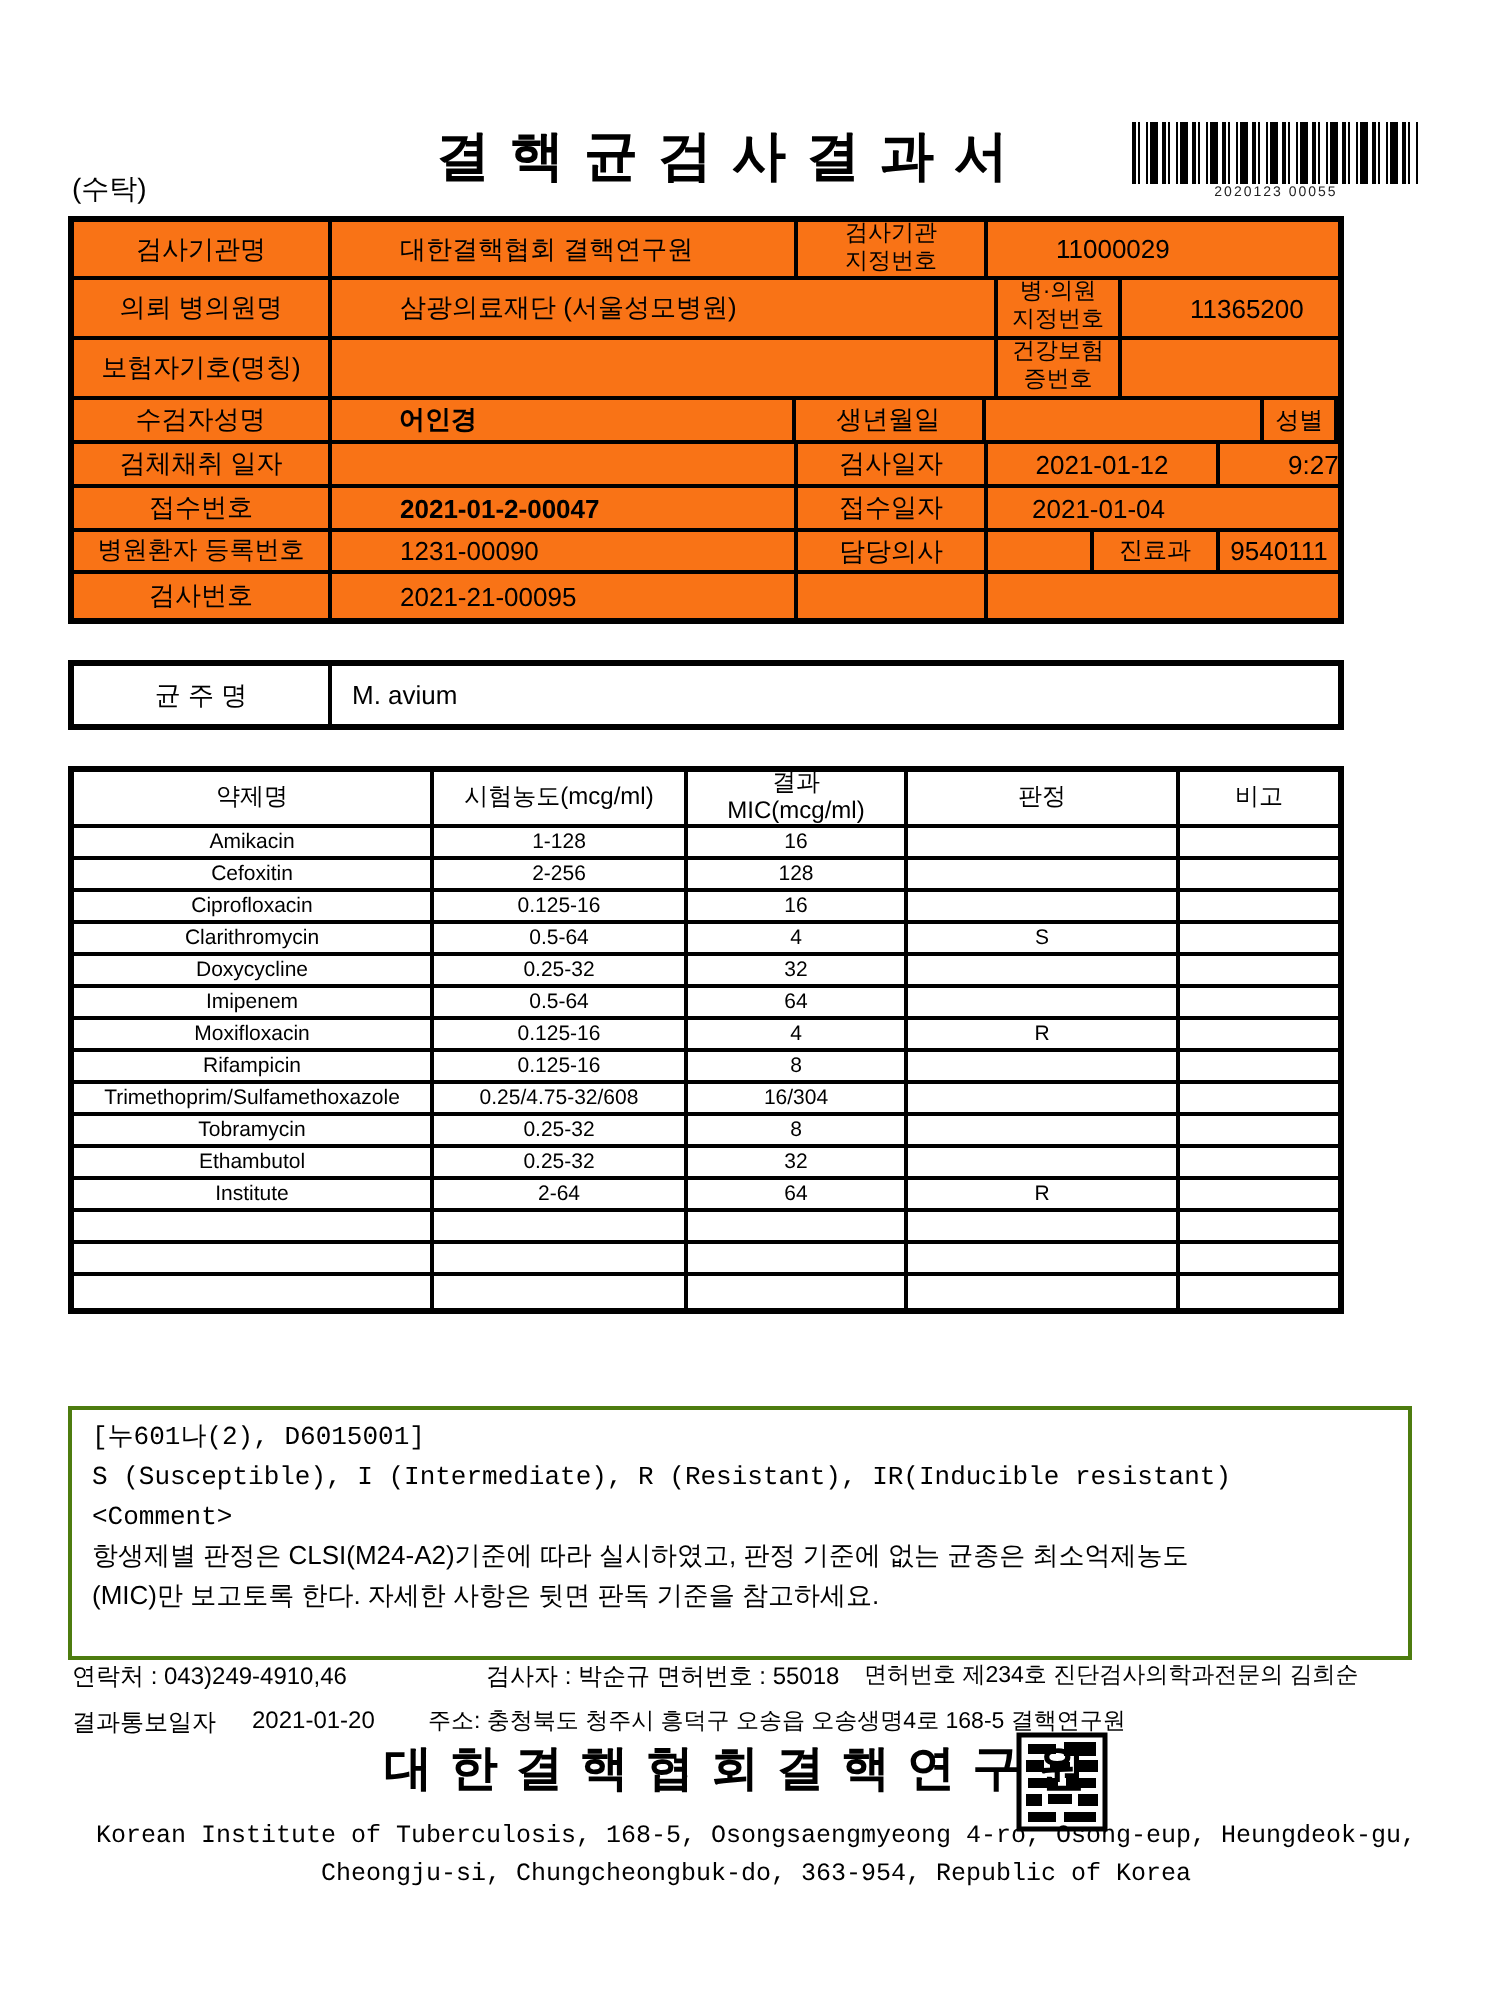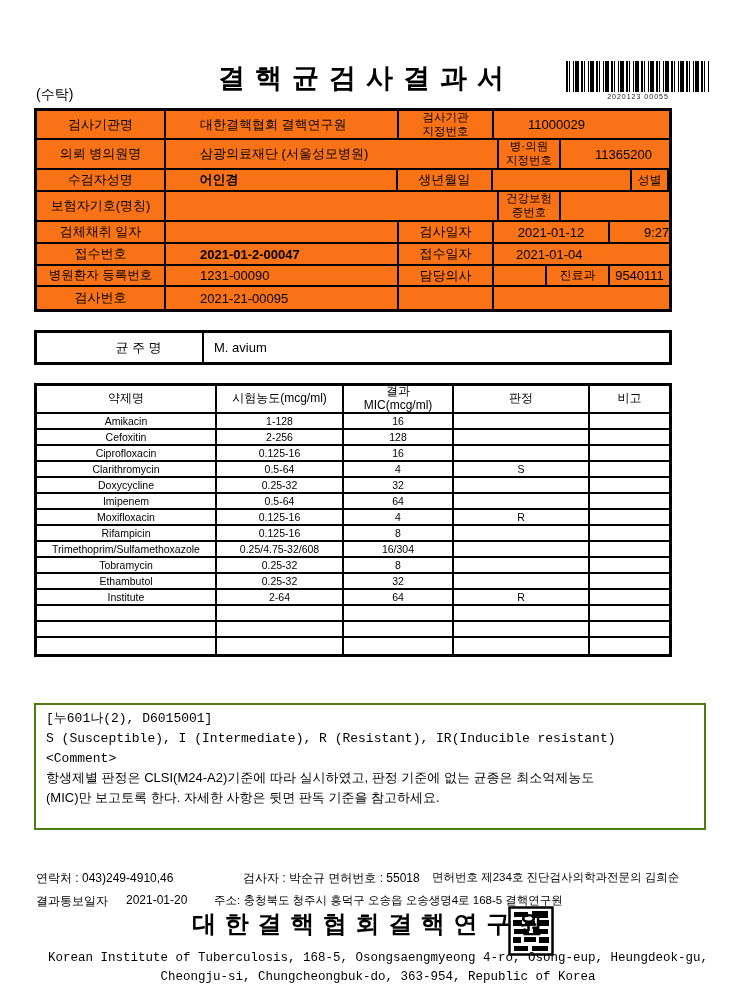--- a/index.html
+++ b/index.html
@@ -39,21 +39,21 @@
     text-align:center; font-size:13px; overflow:hidden;
   }
   .fc:last-child { border-right:none; }
   .fc.val { justify-content:flex-start; text-align:left; padding-left:10px;margin-left:24px; }
   .fc.small { font-size:11.5px; line-height:1.18; white-space:pre-line; }
   .bold { font-weight:bold; }
   .h31{height:29px} .h32{height:30px} .h24{height:22px} .h23{height:21px}
 
   .strainbox {
     position:absolute; left:34px; top:330px; width:638px; height:35px;
-    border:3px solid #000; display:flex; background:#fff;padding-left:38px;
+    border:3px solid #000; display:flex; background:#fff;
   }
   .strainbox .lab { width:129px; border-right:2px solid #000; display:flex; align-items:center; justify-content:center; font-size:13px; }
   .strainbox .val { flex:1; display:flex; align-items:center; padding-left:10px; font-size:13px; }
 
   
   .dtable { position:absolute; left:34px; top:383px; width:638px; border:3px solid #000; background:#fff; }
   .drow { display:flex; border-bottom:2px solid #000; }
   .drow:last-child { border-bottom:none; }
   .dc {
     border-right:2px solid #000; display:flex; align-items:center; justify-content:center;
@@ -66,21 +66,21 @@
   .ddata { height:16px; font-size:10.5px; }
 
   
   .comment {
     position:absolute; left:34px; top:683px; width:672px; height:127px;
     border:2px solid #4d7c0f; padding:4px 10px; font-size:13px; line-height:1.52; background:#fff;margin-top:20px;
   }
   .mono { font-family:"Liberation Mono","DejaVu Sans Mono",monospace; }
 
   
-  .abs { position:absolute;margin-top:40px; }
+  .abs { position:absolute; }
   .f-contact { top:830px; left:36px;  font-size:12px; }
   .f-tester  { top:830px; left:243px; font-size:12px; }
   .f-license { top:830px; left:432px; font-size:11.5px; }
   .f-report  { top:853px; left:36px;  font-size:12px; display:flex; gap:18px; }
   .f-addr    { top:853px; left:214px; font-size:11.5px; }
   .org-kr {
     top:868px; left:-10px; width:756px; text-align:center;
     font-size:24px; font-weight:bold; letter-spacing:1px;
   }
   .seal { top:866px; left:508px; }
@@ -106,34 +106,34 @@
 지정번호</div>
       <div class="fc val" style="flex:1">11000029</div>
     </div>
     <div class="frow h32">
       <div class="fc" style="width:129px">의뢰 병의원명</div>
       <div class="fc val" style="width:309px">삼광의료재단 (서울성모병원)</div>
       <div class="fc small" style="width:62px">병·의원
 지정번호</div>
       <div class="fc val" style="flex:1">11365200</div>
     </div>
+    <div class="frow h32">
+      <div class="fc" style="width:129px">보험자기호(명칭)</div>
+      <div class="fc val" style="width:309px"></div>
+      <div class="fc small" style="width:62px">건강보험
+증번호</div>
+      <div class="fc val" style="flex:1"></div>
+    </div>
     <div class="frow h24">
       <div class="fc" style="width:129px">수검자성명</div>
       <div class="fc val bold" style="width:209px">어인경</div>
       <div class="fc" style="width:95px">생년월일</div>
       <div class="fc val" style="width:116px"></div>
       <div class="fc" style="width:37px;font-size:12px">성별</div>
       <div class="fc" style="flex:1">여</div>
-    </div>
-    <div class="frow h32">
-      <div class="fc" style="width:129px">보험자기호(명칭)</div>
-      <div class="fc val" style="width:309px"></div>
-      <div class="fc small" style="width:62px">건강보험
-증번호</div>
-      <div class="fc val" style="flex:1"></div>
     </div>
     <div class="frow h24">
       <div class="fc" style="width:129px">검체채취 일자</div>
       <div class="fc val" style="width:209px"></div>
       <div class="fc" style="width:95px">검사일자</div>
       <div class="fc" style="width:116px">2021-01-12</div>
       <div class="fc val" style="flex:1">9:27:56</div>
     </div>
     <div class="frow h24">
       <div class="fc" style="width:129px">접수번호</div>

